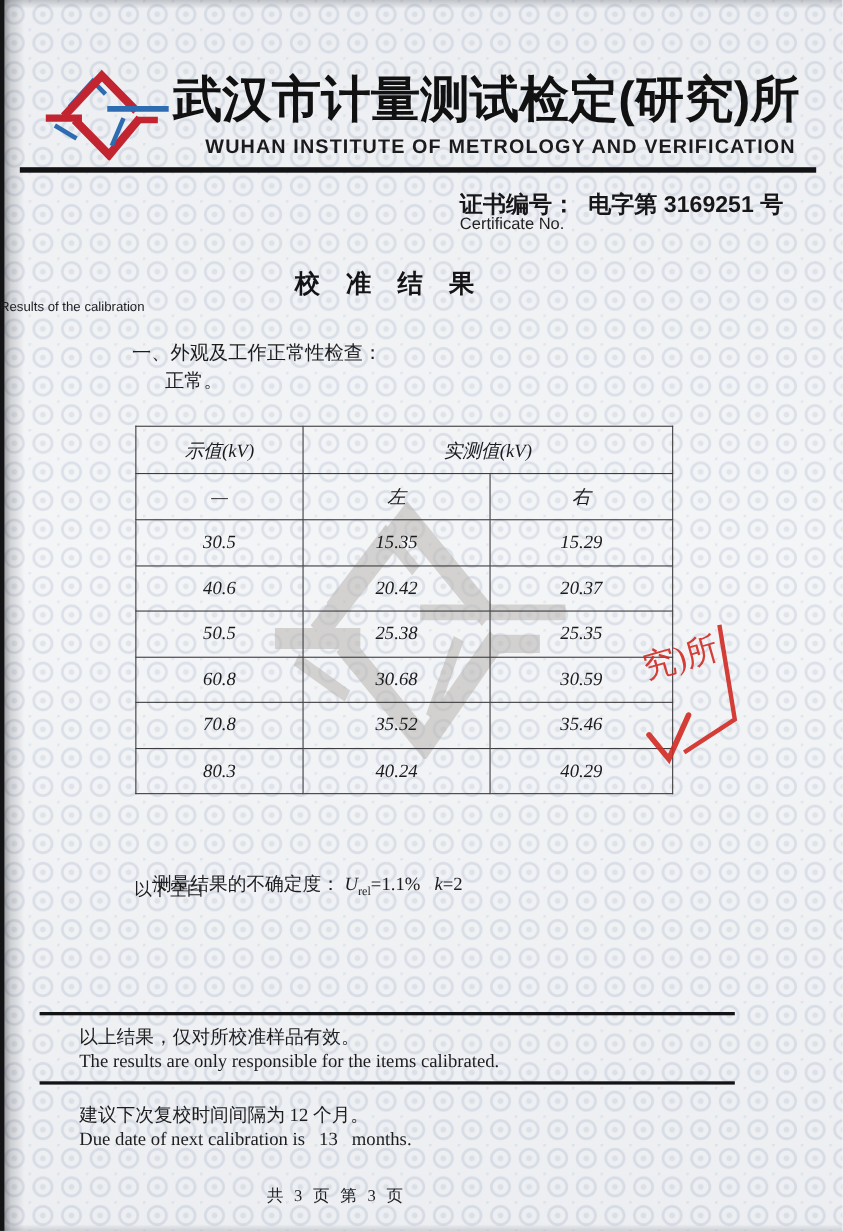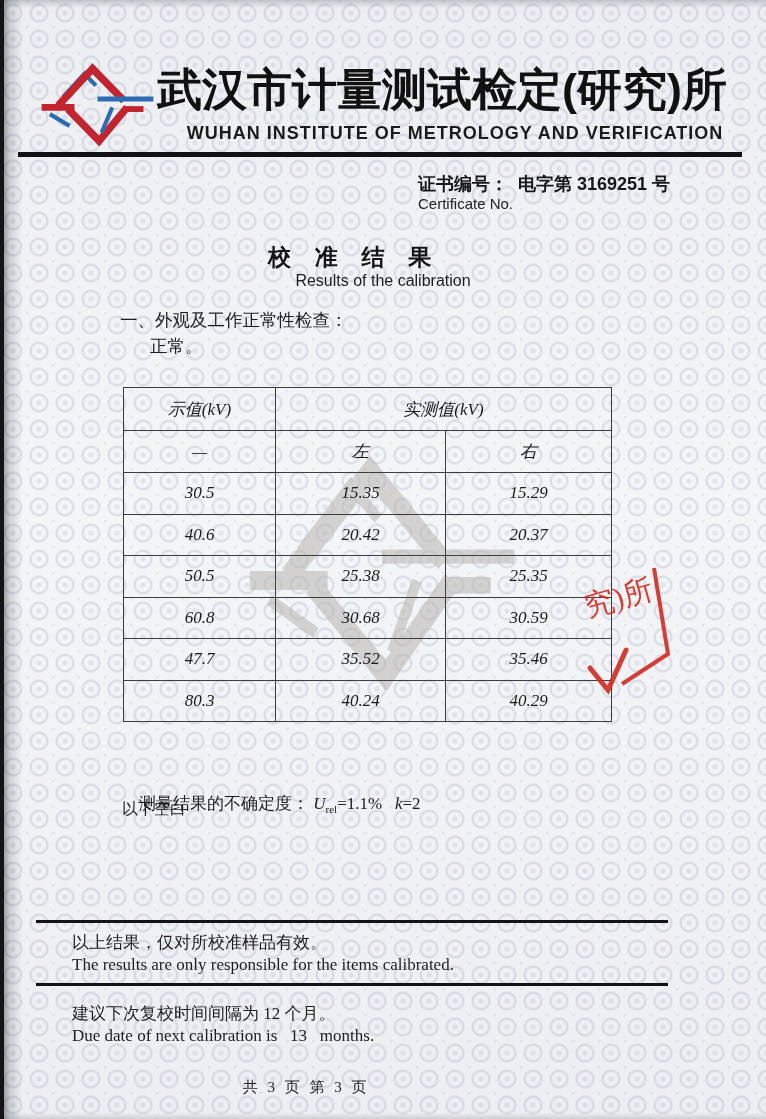--- a/index.html
+++ b/index.html
@@ -30,28 +30,28 @@
 
   
   .logo{left:40px;top:62px;width:115px;height:84px;}
   .title-cn{left:157px;top:62px;width:590px;font-family:"Liberation Sans","DejaVu Sans",sans-serif;
     font-size:45px;line-height:56px;font-weight:900;letter-spacing:0px;color:#111;white-space:nowrap;}
   .title-en{left:160px;top:123px;width:590px;font-family:"Liberation Sans","DejaVu Sans",sans-serif;
     font-size:18px;font-weight:700;letter-spacing:1px;color:#1b1b1d;white-space:nowrap;text-align:center;}
   .header-rule{left:18px;top:152px;width:724px;height:5px;background:#121214;}
 
   .cert-line{left:418px;top:172px;font-family:"Liberation Sans","DejaVu Sans",sans-serif;
-    font-size:18px;font-weight:700;color:#171719;white-space:pre;}
+    font-size:21px;font-weight:700;color:#171719;white-space:pre;}
   .cert-en{left:418px;top:195px;font-family:"Liberation Sans","DejaVu Sans",sans-serif;
     font-size:15px;color:#222;}
 
   .result-title{left:0;top:242px;width:708px;text-align:center;font-size:23px;font-weight:700;
     letter-spacing:9px;color:#141416;}
-  .result-sub{left:0;top:272px;width:766px;text-align:center;
-    font-family:"Liberation Sans","DejaVu Sans",sans-serif;font-size:16px;color:#1d1d20;}
+  .result-sub{left:0;top:272px;width:766px;
+    font-family:"Liberation Sans","DejaVu Sans",sans-serif;font-size:12px;color:#1d1d20;}
 
   .sec1-h{left:120px;top:308px;font-size:17.5px;}
   .sec1-r{left:150px;top:334px;font-size:17.5px;}
   .sec2-h{left:120px;top:362px;font-size:17.5px;white-space:pre;}
 
   
   .cal-table{left:123px;top:387px;border-collapse:collapse;table-layout:fixed;z-index:3;font-style:italic;}
   .cal-table td{border:1.5px solid #3d3d40;text-align:center;vertical-align:middle;
     font-size:17px;color:#1b1b1e;background:transparent;padding:0;}
   .cal-table .h1 td{height:42px;}
@@ -153,21 +153,21 @@
         <td>50.5</td>
         <td>25.38</td>
         <td>25.35</td>
       </tr>
       <tr class="dr">
         <td>60.8</td>
         <td>30.68</td>
         <td>30.59</td>
       </tr>
       <tr class="dr">
-        <td>47.7</td>
+        <td>70.8</td>
         <td>35.52</td>
         <td>35.46</td>
       </tr>
       <tr class="dr">
         <td>80.3</td>
         <td>40.24</td>
         <td>40.29</td>
       </tr>
     </tbody>
   </table>

